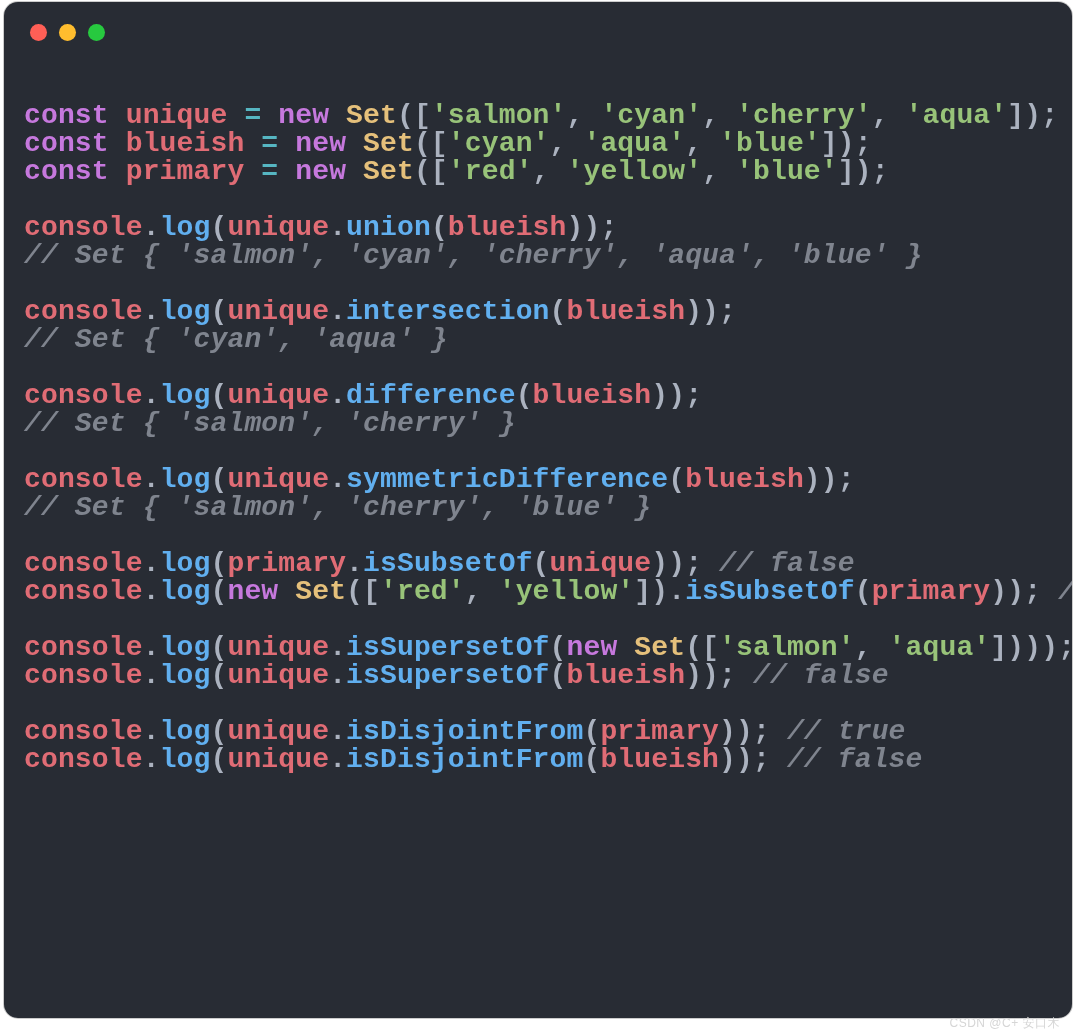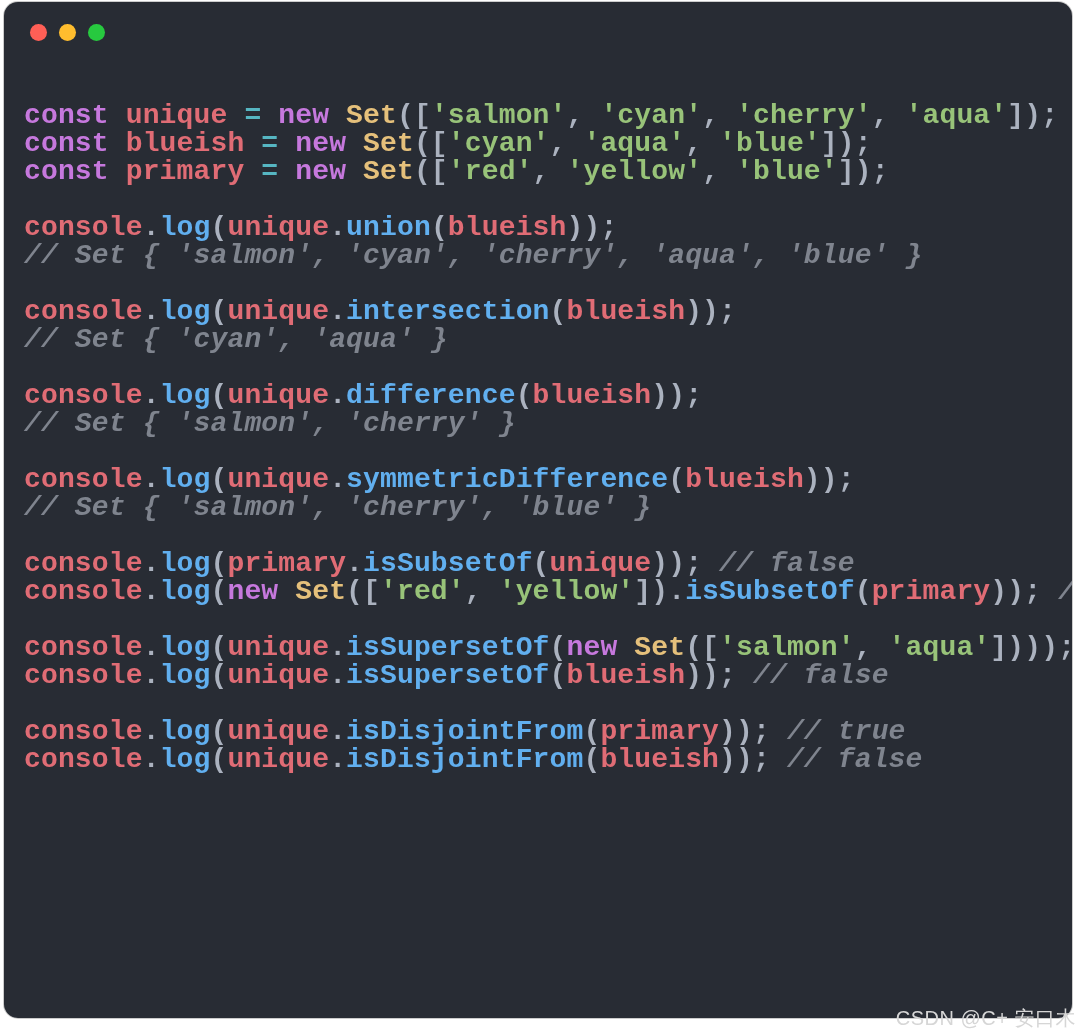--- a/index.html
+++ b/index.html
@@ -48,24 +48,24 @@
   .kw  { color: #c678dd; }  
   .fn  { color: #61afef; }  
   .cls { color: #e5c07b; }  
   .str { color: #98c379; }  
   .pun { color: #abb2bf; }  
   .obj { color: #e06c75; }  
   .cmt { color: #7f848e; font-style: italic; font-weight: 600;}
   .eq  { color: #56b6c2; }
   .watermark {
     position: absolute;
-    right: 4px;
+    right: 20px;
     bottom: 4px;
     font-family: Arial, sans-serif;
-    font-size: 20px;
+    font-size: 12px;
     color: #d6d6d6;
     font-weight: 400;
     letter-spacing: 0.5px;
   }
 </style>
 </head>
 <body>
 
 <div class="window">
   <div class="title-bar">

